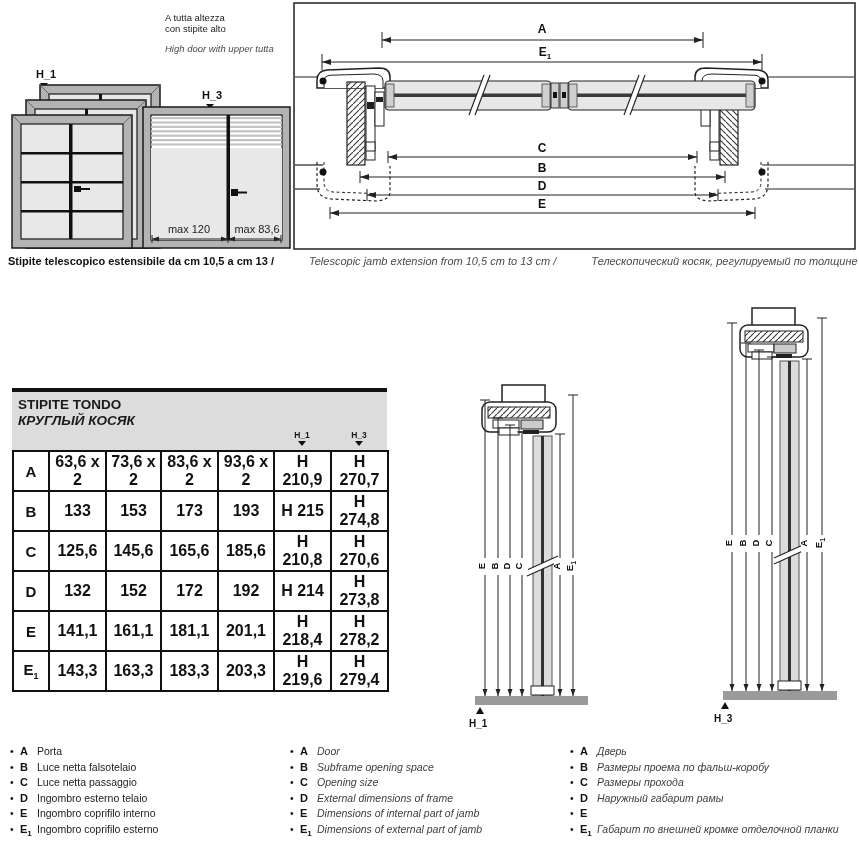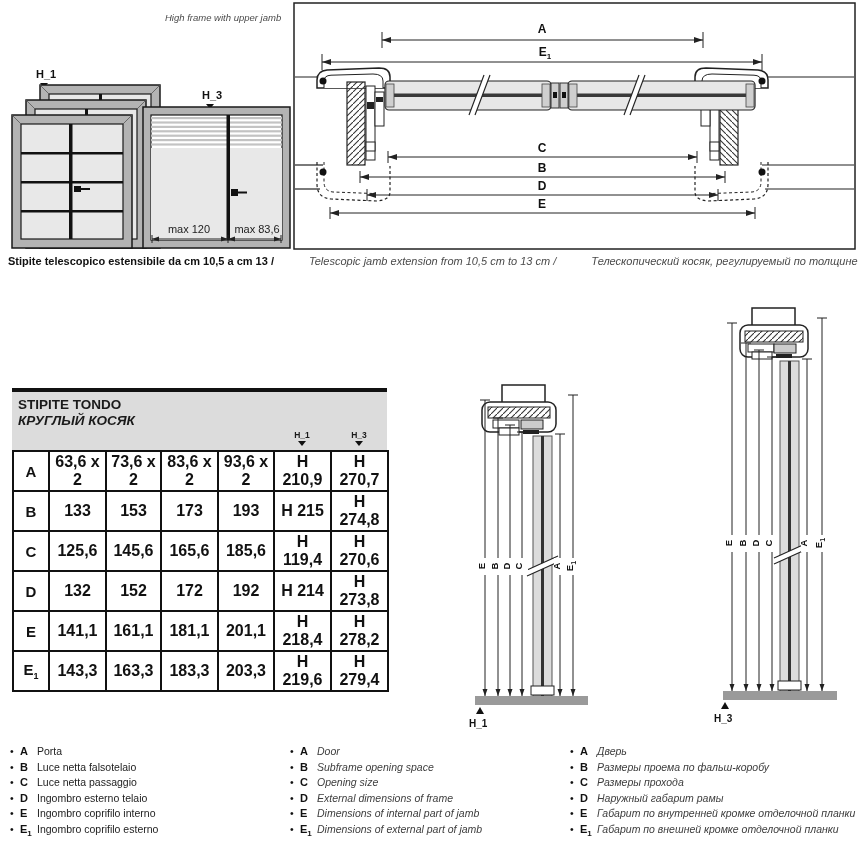--- a/index.html
+++ b/index.html
@@ -43,21 +43,23 @@
   .legend .key sub{font-size:8px;}
   #legend-en .txt,#legend-ru .txt{font-style:italic;color:#3d3d3d;}
   svg text{font-family:"Liberation Sans",sans-serif;}
 </style>
 </head>
 <body>
 
 <div id="page">
 
   <div id="tl-text" class="abs">
-    <p class="en">High frame with upper jamb</p>
+    <p class="it"><span>A tutta altezza</span><br>
+       <span>con stipite alto</span></p>
+    <p class="en">High door with upper tutta</p>
   </div>
 
   <div class="abs" style="left:36px;top:64px;">
     <span class="hlabel">H_1</span>
     <div class="tri-down" style="margin-left:4px;"></div>
   </div>
   <div class="abs" style="left:202px;top:85px;">
     <span class="hlabel">H_3</span>
     <div class="tri-down" style="margin-left:4px;"></div>
   </div>
@@ -293,21 +295,21 @@
         <td>193</td>
         <td>H 215</td>
         <td>H 274,8</td>
       </tr>
       <tr>
         <td class="rowlab">C</td>
         <td>125,6</td>
         <td>145,6</td>
         <td>165,6</td>
         <td>185,6</td>
-        <td>H 119,4</td>
+        <td>H 210,8</td>
         <td>H 270,6</td>
       </tr>
       <tr>
         <td class="rowlab">D</td>
         <td>132</td>
         <td>152</td>
         <td>172</td>
         <td>192</td>
         <td>H 214</td>
         <td>H 273,8</td>
@@ -518,21 +520,20 @@
     <div class="item">
         <span class="key">C</span>
         <span class="txt">Размеры прохода</span>
       </div>
     <div class="item">
         <span class="key">D</span>
         <span class="txt">Наружный габарит рамы</span>
       </div>
     <div class="item">
         <span class="key">E</span>
-        <span class="txt">Габарит по внутренней кромке отделочной планки</span>
       </div>
     <div class="item">
         <span class="key"><span>E</span><sub>1</sub></span>
         <span class="txt">Габарит по внешней кромке отделочной планки</span>
       </div>
   </div>
 
 </div>
 
 </body></html>

